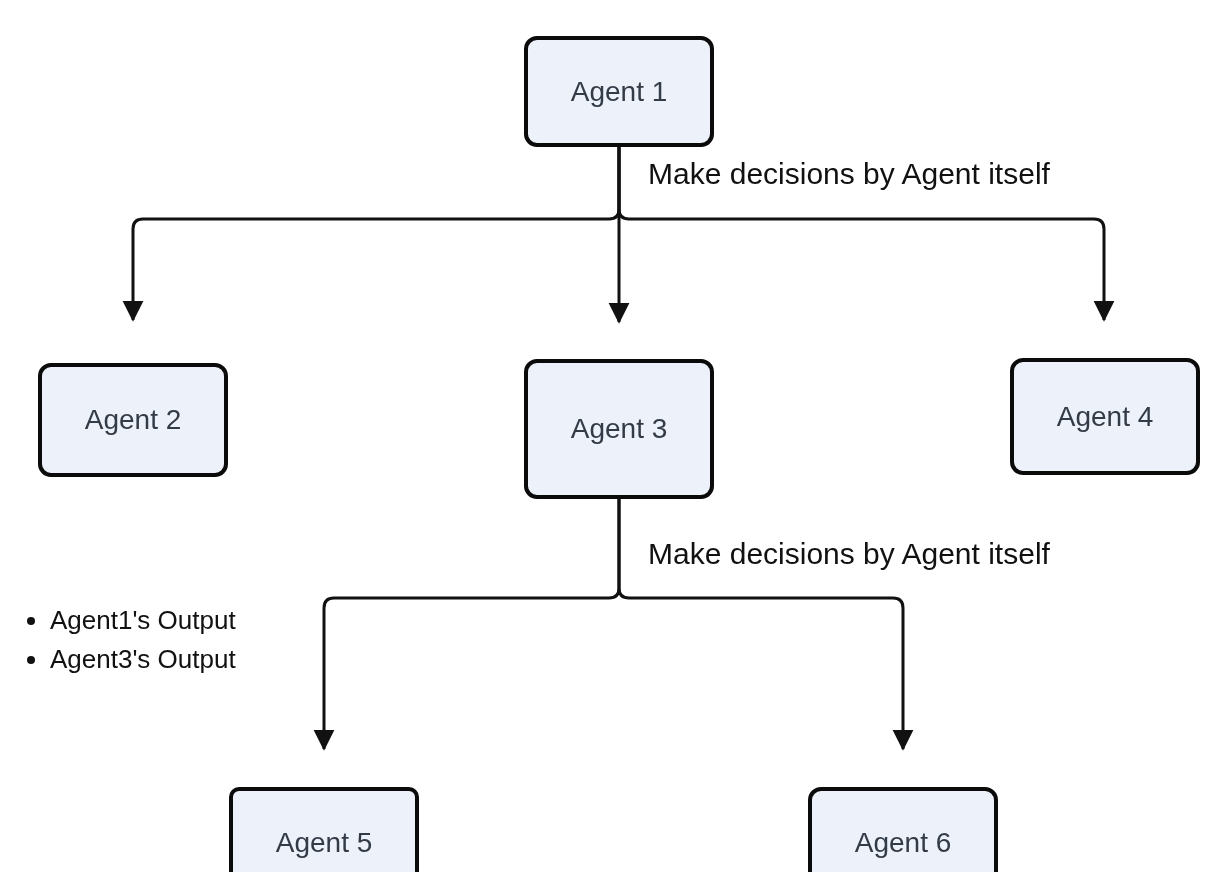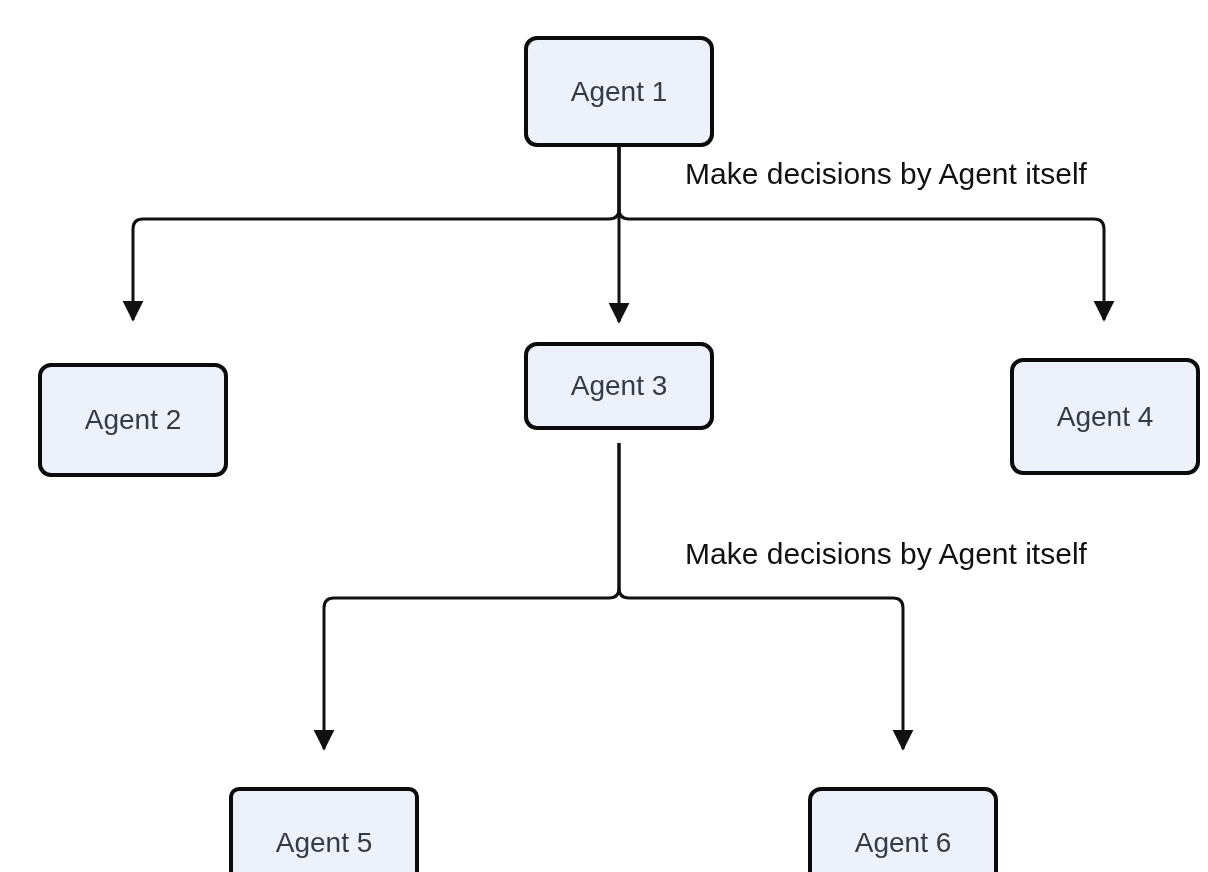--- a/index.html
+++ b/index.html
@@ -34,31 +34,30 @@
     border-radius: 13px;
     display: flex;
     align-items: center;
     justify-content: center;
     font-size: 28px;
     color: var(--node-text, #333B47);
     margin-top: 32px;
   }
   .node-agent1 { left: 524px; top: 4px;   width: 190px; height: 111px; }
   .node-agent2 { left: 38px;  top: 331px; width: 190px; height: 114px; }
-  .node-agent3 { left: 524px; top: 310px; width: 190px; height: 88px; }
+  .node-agent3 { left: 524px; top: 327px; width: 190px; height: 140px; }
   .node-agent4 { left: 1010px;top: 326px; width: 190px; height: 117px; }
   .node-agent5 { left: 229px; top: 755px; width: 190px; height: 111px; border-radius: 10px; }
   .node-agent6 { left: 808px; top: 755px; width: 190px; height: 111px; }
 
   .edge-label {
     position: absolute;
     font-size: 30px;
     color: var(--label-text, #111111);
     white-space: nowrap;
-    margin-left: 37px;
   }
   .edge-label-1 { left: 648px; top: 157px; }
   .edge-label-2 { left: 648px; top: 537px; }
 
   .context-note {
     position: absolute;
     left: 2px;
     top: 601px;
     width: 330px;
     color: var(--label-text, #111111);
@@ -117,15 +116,19 @@
     <span>Agent 5</span>
   </div>
   <div class="node node-agent6">
     <span>Agent 6</span>
   </div>
 
   <div class="edge-label edge-label-1">Make decisions by Agent itself</div>
   <div class="edge-label edge-label-2">Make decisions by Agent itself</div>
 
   <div class="context-note">
+    <ul class="context-list">
+      <li>Agent1's Output</li>
+      <li>Agent3's Output</li>
+    </ul>
   </div>
 
 </div>
 
 </body></html>

